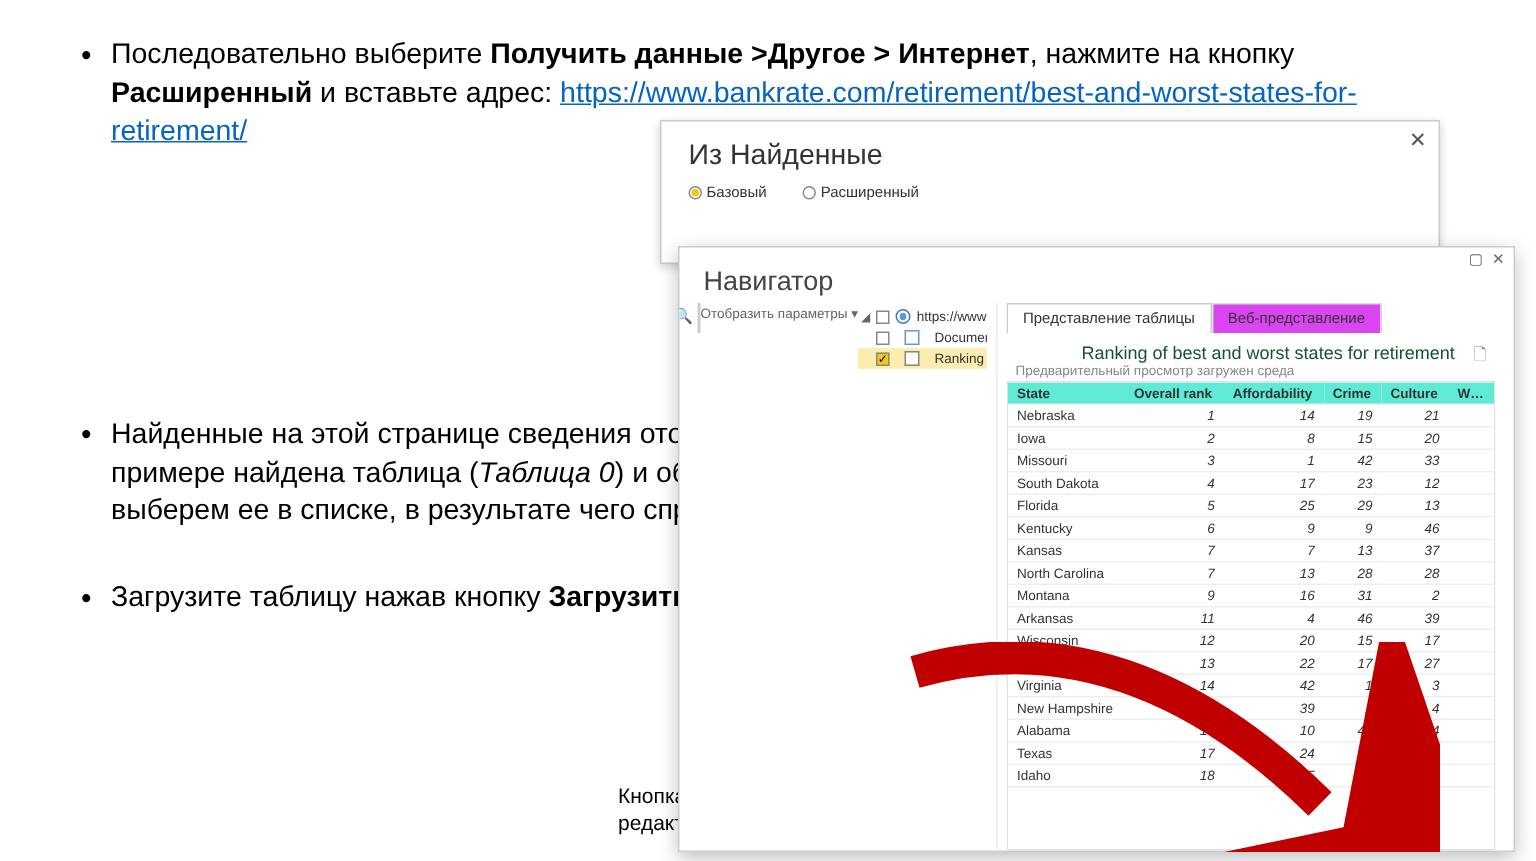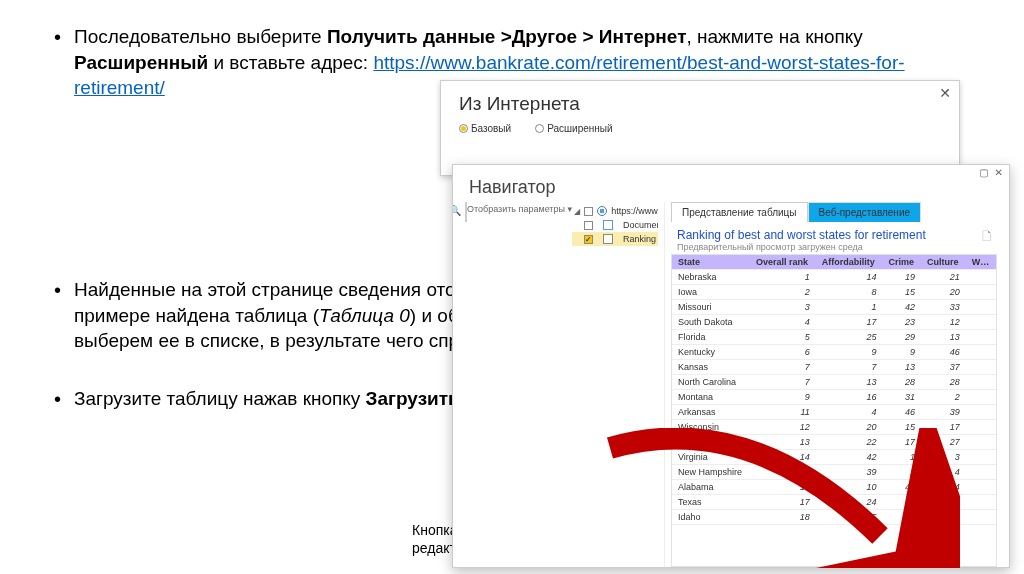--- a/index.html
+++ b/index.html
@@ -148,28 +148,28 @@
   .ficon.doc { border:1px solid #5b9bd5; background:#fff; }
   .ficon.tbl { border:1px solid #888; background: linear-gradient(#ffe 0 50%, #fff 50%); }
 
   .nav-right {
     flex: 1;
     display: flex;
     flex-direction: column;
     overflow: hidden;
   }
   .tabs { display: flex; font-size: 10px; }
-  .tab { padding: 4px 10px; background: #0ea5e9; border: 1px solid #ddd; border-bottom: none; }
+  .tab { padding: 4px 10px; background: #d946ef; border: 1px solid #ddd; border-bottom: none; }
   .tab.active { background: #fff; border-color: #ccc; }
   .preview-hdr {
     padding: 6px 6px 2px;
     display:flex; justify-content:space-between; align-items:flex-start;
   }
   .preview-hdr .ttl {
-    color: #1d4ed8; font-size: 12px;
+    color: #14532d; font-size: 12px; margin-left: 44px;
   }
   .preview-hdr .sub {
     color: #888; font-size: 9px;
   }
   .refresh { color:#888; font-size:11px; }
 
   .grid-wrap {
     flex: 1;
     border: 1px solid #e2e2e2;
     overflow: hidden;
@@ -180,21 +180,21 @@
     width: 100%;
     border-collapse: collapse;
     font-size: 9px;
   }
   table.grid th, table.grid td {
     border-bottom: 1px solid #eee;
     padding: 2px 6px;
     text-align: left;
     white-space: nowrap;
   }
-  table.grid th { background: #c4b5fd; font-weight: bold; }
+  table.grid th { background: #5eead4; font-weight: bold; }
   table.grid td.num { text-align: right; font-style: italic; }
 
   .dlg-nav .footer {
     display: flex; justify-content: flex-end; gap: 6px;
     padding: 8px 12px;
     border-top: 1px solid #eee;
   }
   .dlg-nav .footer .left { margin-right: auto; }
   .btn {
     padding: 4px 10px;
@@ -232,21 +232,21 @@
   </ul>
 </div>
 
 <div class="caption">
   <span>Кнопка Изменить откроет таблицу в</span><br>
   <span>редакторе Power Query</span>
 </div>
 
 <div class="dlg-web">
   <span class="close">✕</span>
-  <div class="title">Из Интернета</div>
+  <div class="title">Из Найденные</div>
   <div class="opts">
     <span class="radio selected">
         <span class="dot"></span>
         <span>Базовый</span>
       </span>
     <span class="radio">
         <span class="dot"></span>
         <span>Расширенный</span>
       </span>
   </div>

